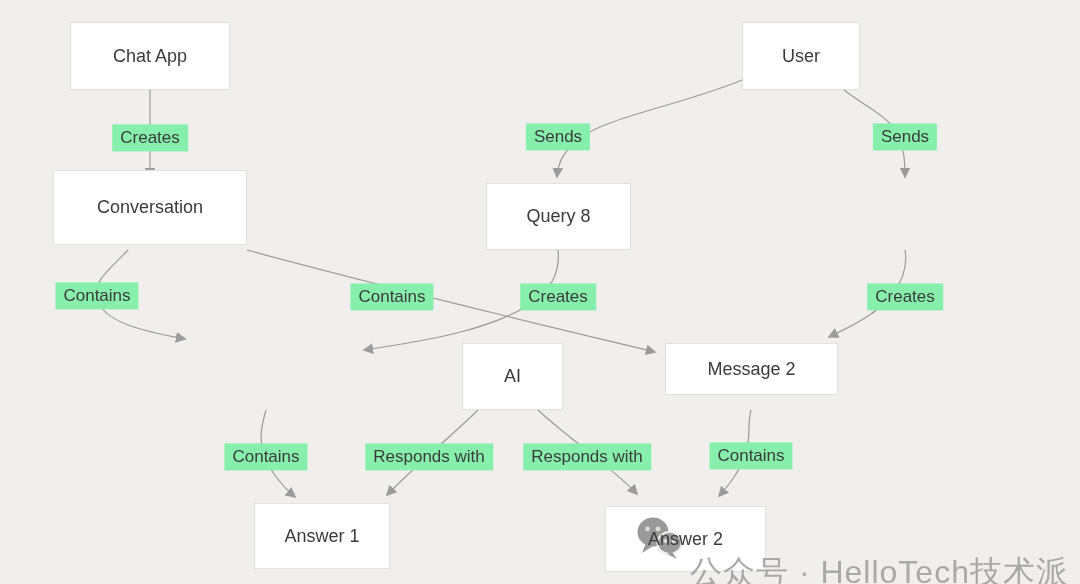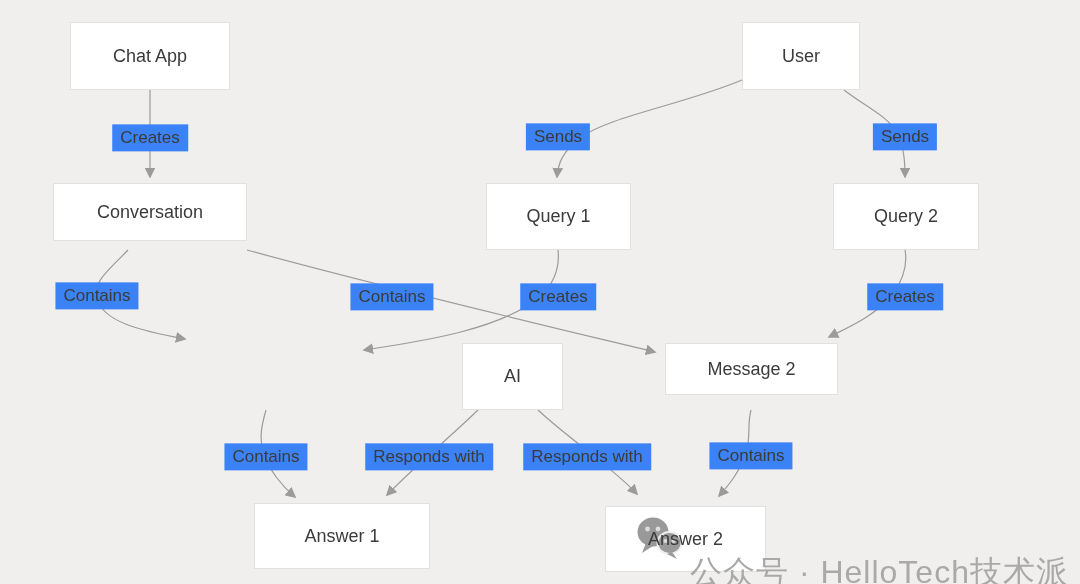--- a/index.html
+++ b/index.html
@@ -17,21 +17,21 @@
     border:1px solid #e2e1df;
     box-sizing:border-box;
     display:flex;align-items:center;justify-content:center;
     color:#3b3b3b;
     font-size:18px;
   }
   .node .nlabel{position:relative;z-index:4;}
   .edge-label{
     position:absolute;
     transform:translate(-50%,-50%);
-    background:#3b82f6;
+    background:#86efac;
     color:#3b3b3b;
     font-size:17px;
     padding:3px 8px;
     white-space:nowrap;
     line-height:1.25;
   }
   .watermark-text{
     position:absolute;
     left:690px;top:519px;
     font-size:32px;
@@ -73,36 +73,33 @@
       <path d="M751,410 C747,424 751,438 746,452 C740,472 728,486 719,496" marker-end="url(#arrow)"></path>
     </g>
   </svg>
 
   <div class="node" style="left:742px;top:22px;width:118px;height:68px">
     <span class="nlabel">User</span>
   </div>
   <div class="node" style="left:70px;top:22px;width:160px;height:68px">
     <span class="nlabel">Chat App</span>
   </div>
-  <div class="node" style="left:53px;top:183px;width:194px;height:58px">
+  <div class="node" style="left:53px;top:170px;width:194px;height:75px">
     <span class="nlabel">Conversation</span>
   </div>
   <div class="node" style="left:486px;top:183px;width:145px;height:67px">
-    <span class="nlabel">Query 1</span>
-  </div>
-  <div class="node" style="left:833px;top:183px;width:146px;height:67px">
-    <span class="nlabel">Query 2</span>
+    <span class="nlabel">Query 8</span>
   </div>
   <div class="node" style="left:462px;top:343px;width:101px;height:67px">
     <span class="nlabel">AI</span>
   </div>
   <div class="node" style="left:665px;top:343px;width:173px;height:52px">
     <span class="nlabel">Message 2</span>
   </div>
-  <div class="node" style="left:254px;top:503px;width:176px;height:66px">
+  <div class="node" style="left:254px;top:503px;width:136px;height:66px">
     <span class="nlabel">Answer 1</span>
   </div>
   <div class="node" style="left:605px;top:506px;width:161px;height:66px">
     <span class="nlabel">Answer 2</span>
   </div>
 
   <div class="edge-label" style="left:150px;top:138px">Creates</div>
   <div class="edge-label" style="left:558px;top:137px">Sends</div>
   <div class="edge-label" style="left:905px;top:137px">Sends</div>
   <div class="edge-label" style="left:97px;top:296px">Contains</div>

